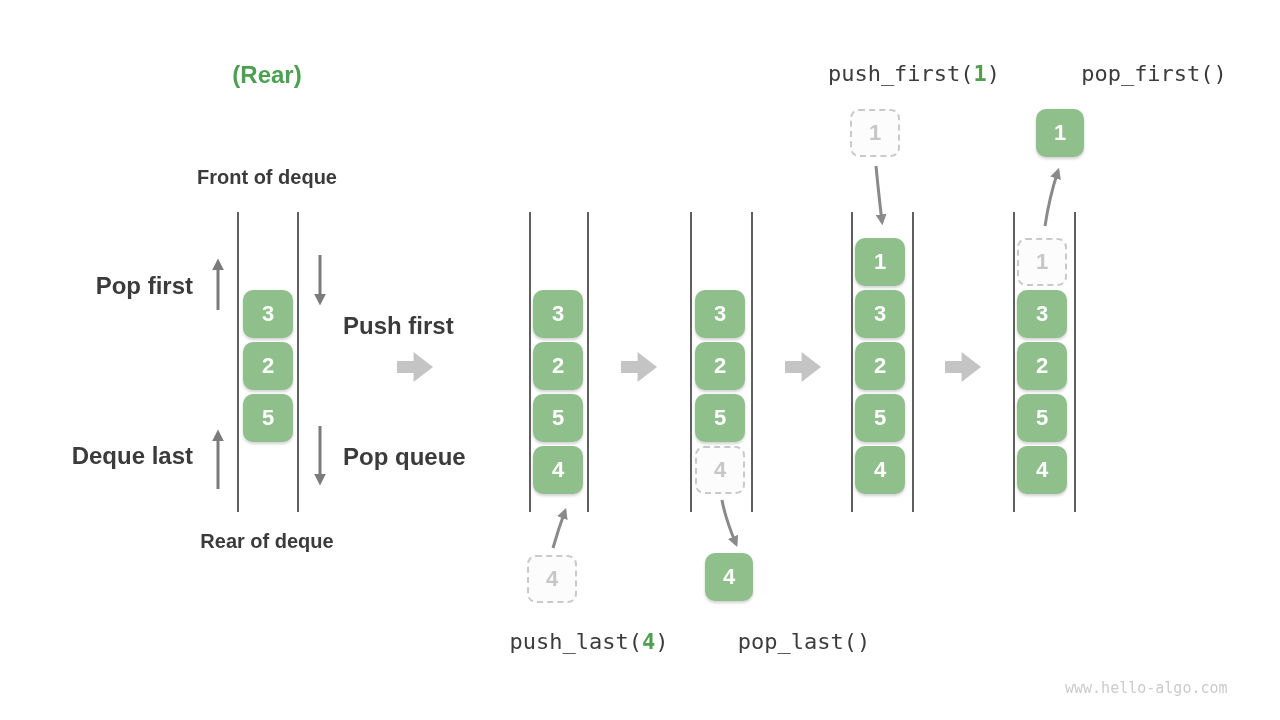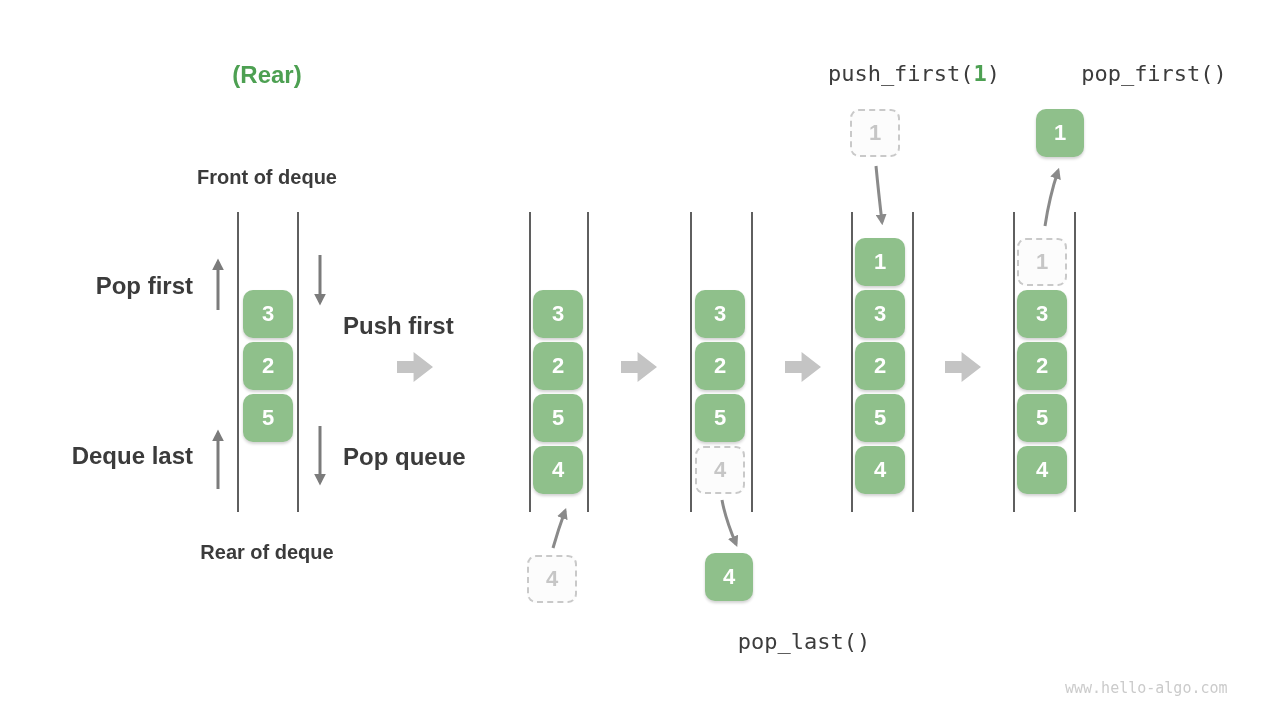--- a/index.html
+++ b/index.html
@@ -62,21 +62,21 @@
 </head>
 <body>
 
 <div class="canvas">
 
   <div class="abs title" style="left:117px; top:54px; width:300px;">
     <div>(Rear)</div>
   </div>
 
   <div class="abs endpoint-label" style="left:117px; top:166px; width:300px;">Front of deque</div>
-  <div class="abs endpoint-label" style="left:117px; top:541px; width:300px;">Rear of deque</div>
+  <div class="abs endpoint-label" style="left:117px; top:530px; width:300px;">Rear of deque</div>
 
   <div class="abs op-label" style="right:1087px; top:272px;">Pop first</div>
   <div class="abs op-label" style="left:343px; top:276px;margin-top:36px;">Push first</div>
   <div class="abs op-label" style="right:1087px; top:442px;">Deque last</div>
   <div class="abs op-label" style="left:343px; top:443px;">Pop queue</div>
 
   <div class="wall" style="left:237px;"></div>
   <div class="wall" style="left:297px;"></div>
   <div class="cell" style="left:243px; top:290px;">3</div>
   <div class="cell" style="left:243px; top:342px;">2</div>
@@ -112,20 +112,21 @@
   <div class="cell" style="left:1017px; top:394px;">5</div>
   <div class="cell" style="left:1017px; top:446px;">4</div>
 
   <div class="cell ghost" style="left:527px; top:555px;">4</div>
   <div class="cell" style="left:705px; top:553px; width:48px;">4</div>
   <div class="cell ghost" style="left:850px; top:109px;">1</div>
   <div class="cell" style="left:1036px; top:109px; width:48px;">1</div>
 
   <div class="code" style="left:914px; top:61px;"><span>push_first(</span><span class="arg">1</span><span>)</span></div>
   <div class="code" style="left:1154px; top:61px;">pop_first()</div>
+  <div class="code" style="left:589px; top:629px;"><span>push_last(</span><span class="arg">4</span><span>)</span></div>
   <div class="code" style="left:804px; top:629px;">pop_last()</div>
 
   <div class="block-arrow" style="left:397px; top:352px;"></div>
   <div class="block-arrow" style="left:621px; top:352px;"></div>
   <div class="block-arrow" style="left:785px; top:352px;"></div>
   <div class="block-arrow" style="left:945px; top:352px;"></div>
 
   <svg class="overlay" width="1280" height="720" viewBox="0 0 1280 720">
     <defs>
       <marker id="head-dark" viewBox="0 0 10 10" refX="7" refY="5" markerWidth="12" markerHeight="12" orient="auto" markerUnits="userSpaceOnUse">

